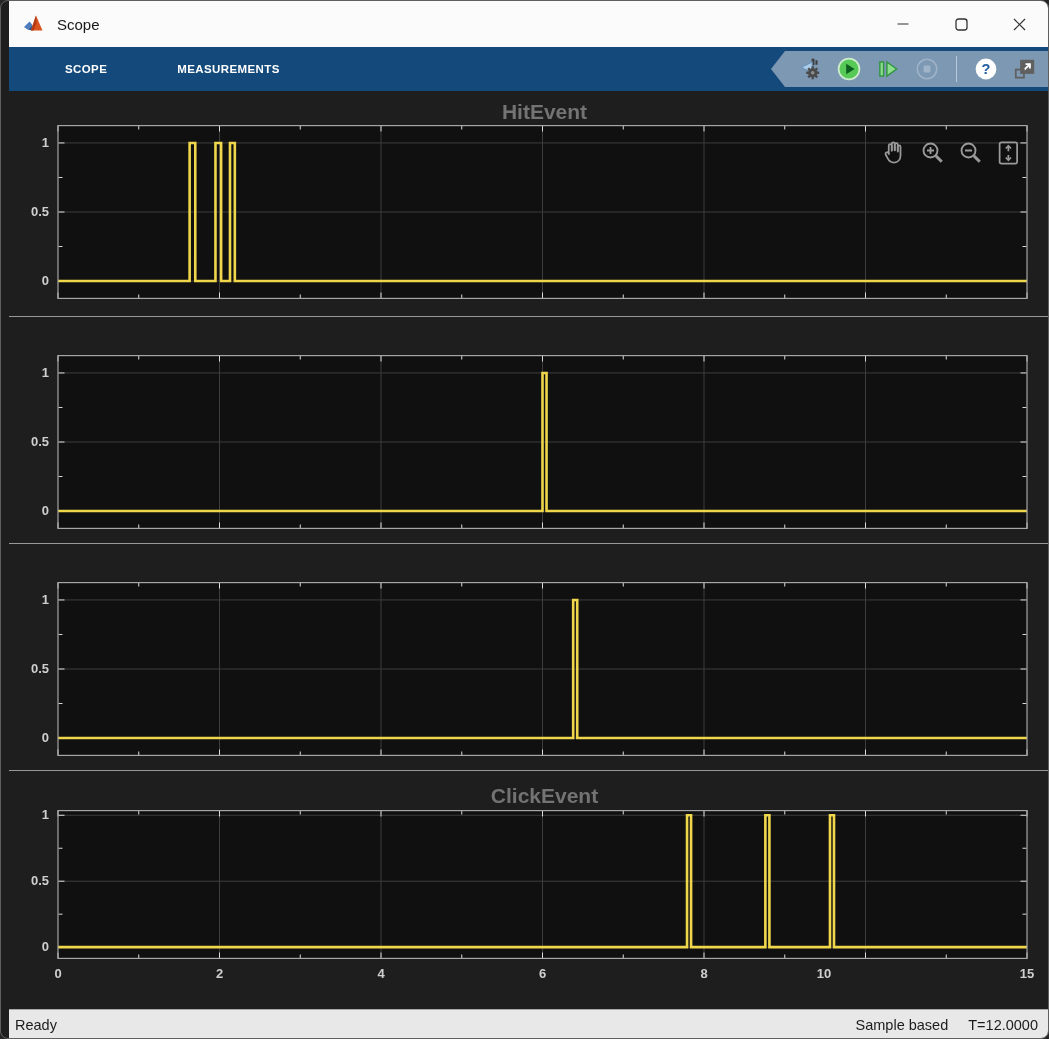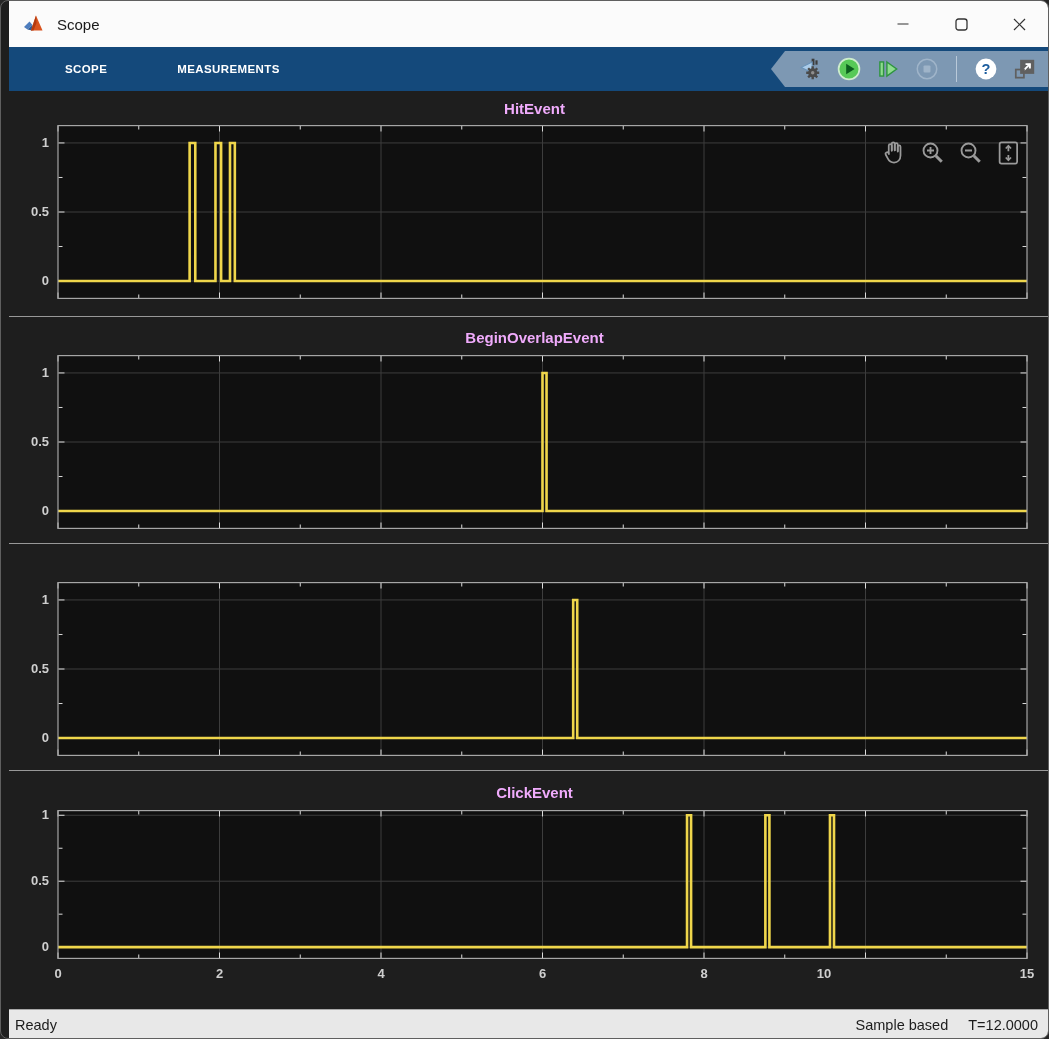--- a/index.html
+++ b/index.html
@@ -32,22 +32,22 @@
     clip-path: polygon(14px 0, 100% 0, 100% 100%, 14px 100%, 0 50%);
     padding-left:26px; gap:13px;
   }
   .tb-icon { width:26px; height:26px; display:flex; align-items:center; justify-content:center; }
   .tb-divider { width:1px; height:26px; background:#b9c9d9; margin:0 3px; }
   
   .plots { height:918px; background:#1e1e1e; }
   .panel { position:relative; width:100%; }
   .panel + .panel { border-top:1px solid #989898; }
   .panel-title {
-    position:absolute; left:41px; width:969px; text-align:center;
-    font-size:15px; font-weight:700; color:#f0abfc;
+    position:absolute; left:51px; width:969px; text-align:center;
+    font-size:21px; font-weight:700; color:#737373;
   }
   .axes-wrap { position:absolute; left:0; width:1049px; }
   .axes-wrap svg { display:block; }
   .ylab {
     position:absolute; left:0; width:40px; text-align:right;
     font-size:13px; font-weight:700; color:#cfcfcf; line-height:18px;
   }
   .xlab {
     position:absolute; width:48px; text-align:center;
     font-size:13px; font-weight:700; color:#cfcfcf;
@@ -244,21 +244,20 @@
             </svg>
           </span>
         </div>
       <div class="ylab" style="top: 147.048px;">0</div>
           <div class="ylab" style="top: 78px;">0.5</div>
           <div class="ylab" style="top: 8.95238px;">1</div>
         </div>
     </section>
 
     <section class="panel" style="height:227px">
-      <div class="panel-title" style="top:12px">BeginOverlapEvent</div>
       <div class="axes-wrap" style="top:38px; height:174px">
         <svg width="1049" height="174">
             <rect x="49" y="0" width="969" height="174" fill="#101010"></rect>
             <line x1="210.5" y1="0" x2="210.5" y2="174" stroke="#3d3d3d" stroke-width="1"></line>
             <line x1="372" y1="0" x2="372" y2="174" stroke="#3d3d3d" stroke-width="1"></line>
             <line x1="533.5" y1="0" x2="533.5" y2="174" stroke="#3d3d3d" stroke-width="1"></line>
             <line x1="695" y1="0" x2="695" y2="174" stroke="#3d3d3d" stroke-width="1"></line>
             <line x1="856.5" y1="0" x2="856.5" y2="174" stroke="#3d3d3d" stroke-width="1"></line>
             <line x1="49" y1="156.04761904761907" x2="1018" y2="156.04761904761907" stroke="#3d3d3d" stroke-width="1"></line>
             <line x1="49" y1="87" x2="1018" y2="87" stroke="#3d3d3d" stroke-width="1"></line>

